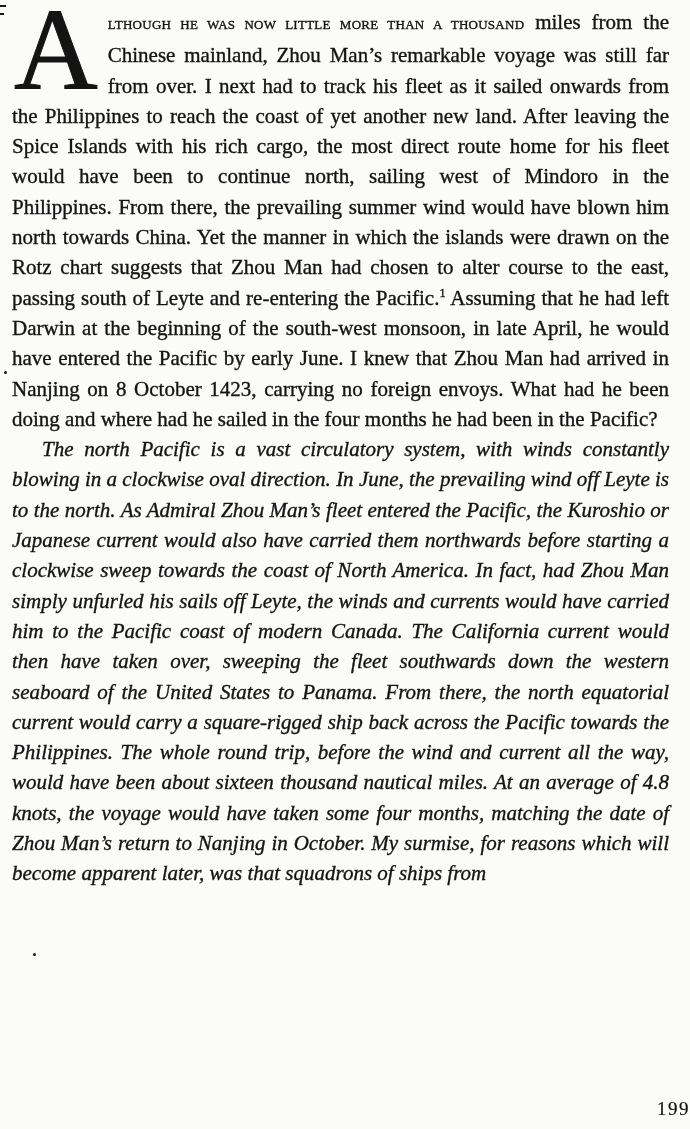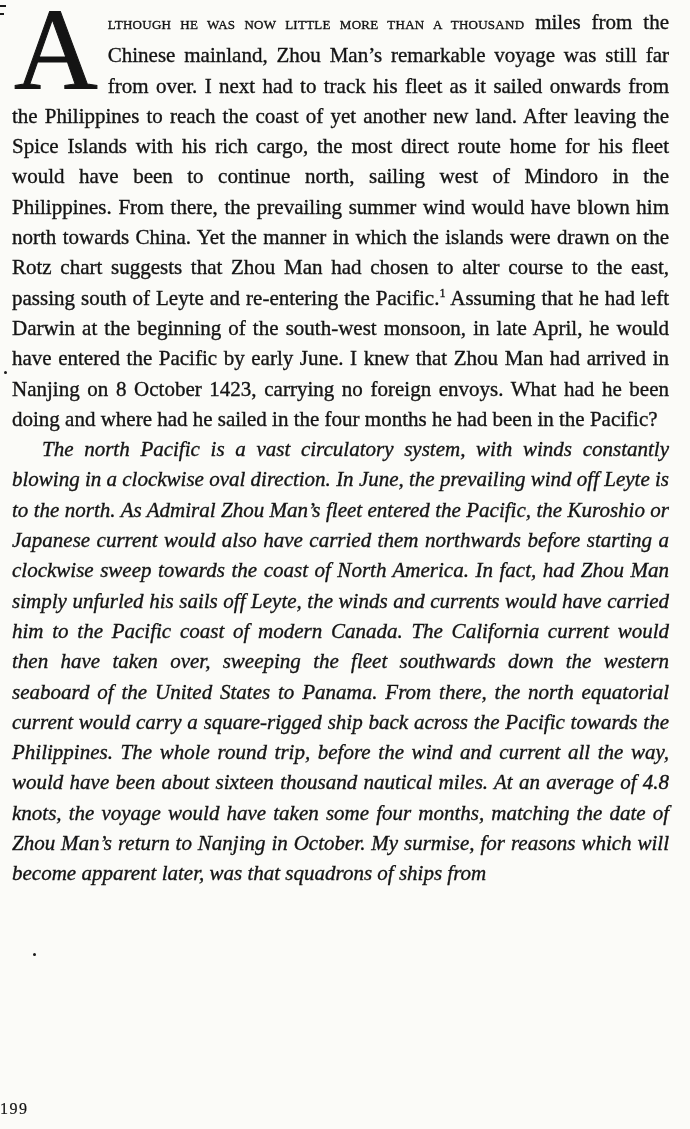--- a/index.html
+++ b/index.html
@@ -39,22 +39,22 @@
   sup.footnote {
     font-size: 12px;
     line-height: 0;
     vertical-align: super;
   }
   .folio {
     position: absolute;
     left: 0;
     right: 0;
     top: 1094px;
-    text-align: left;
-    font-size: 16px;
+    text-align: right;
+    font-size: 19px;
     letter-spacing: 1.5px;
     -webkit-text-stroke: 0.2px #141414;
   }
   .speck {
     position: absolute;
     background: #1a1a1a;
   }
   .speck-a { left: 0; top: 5px;   width: 6px; height: 2px; }
   .speck-b { left: 0; top: 13px;  width: 4px; height: 2px; }
   .speck-c { left: 4px; top: 371px; width: 3px; height: 3px; border-radius: 50%; }

